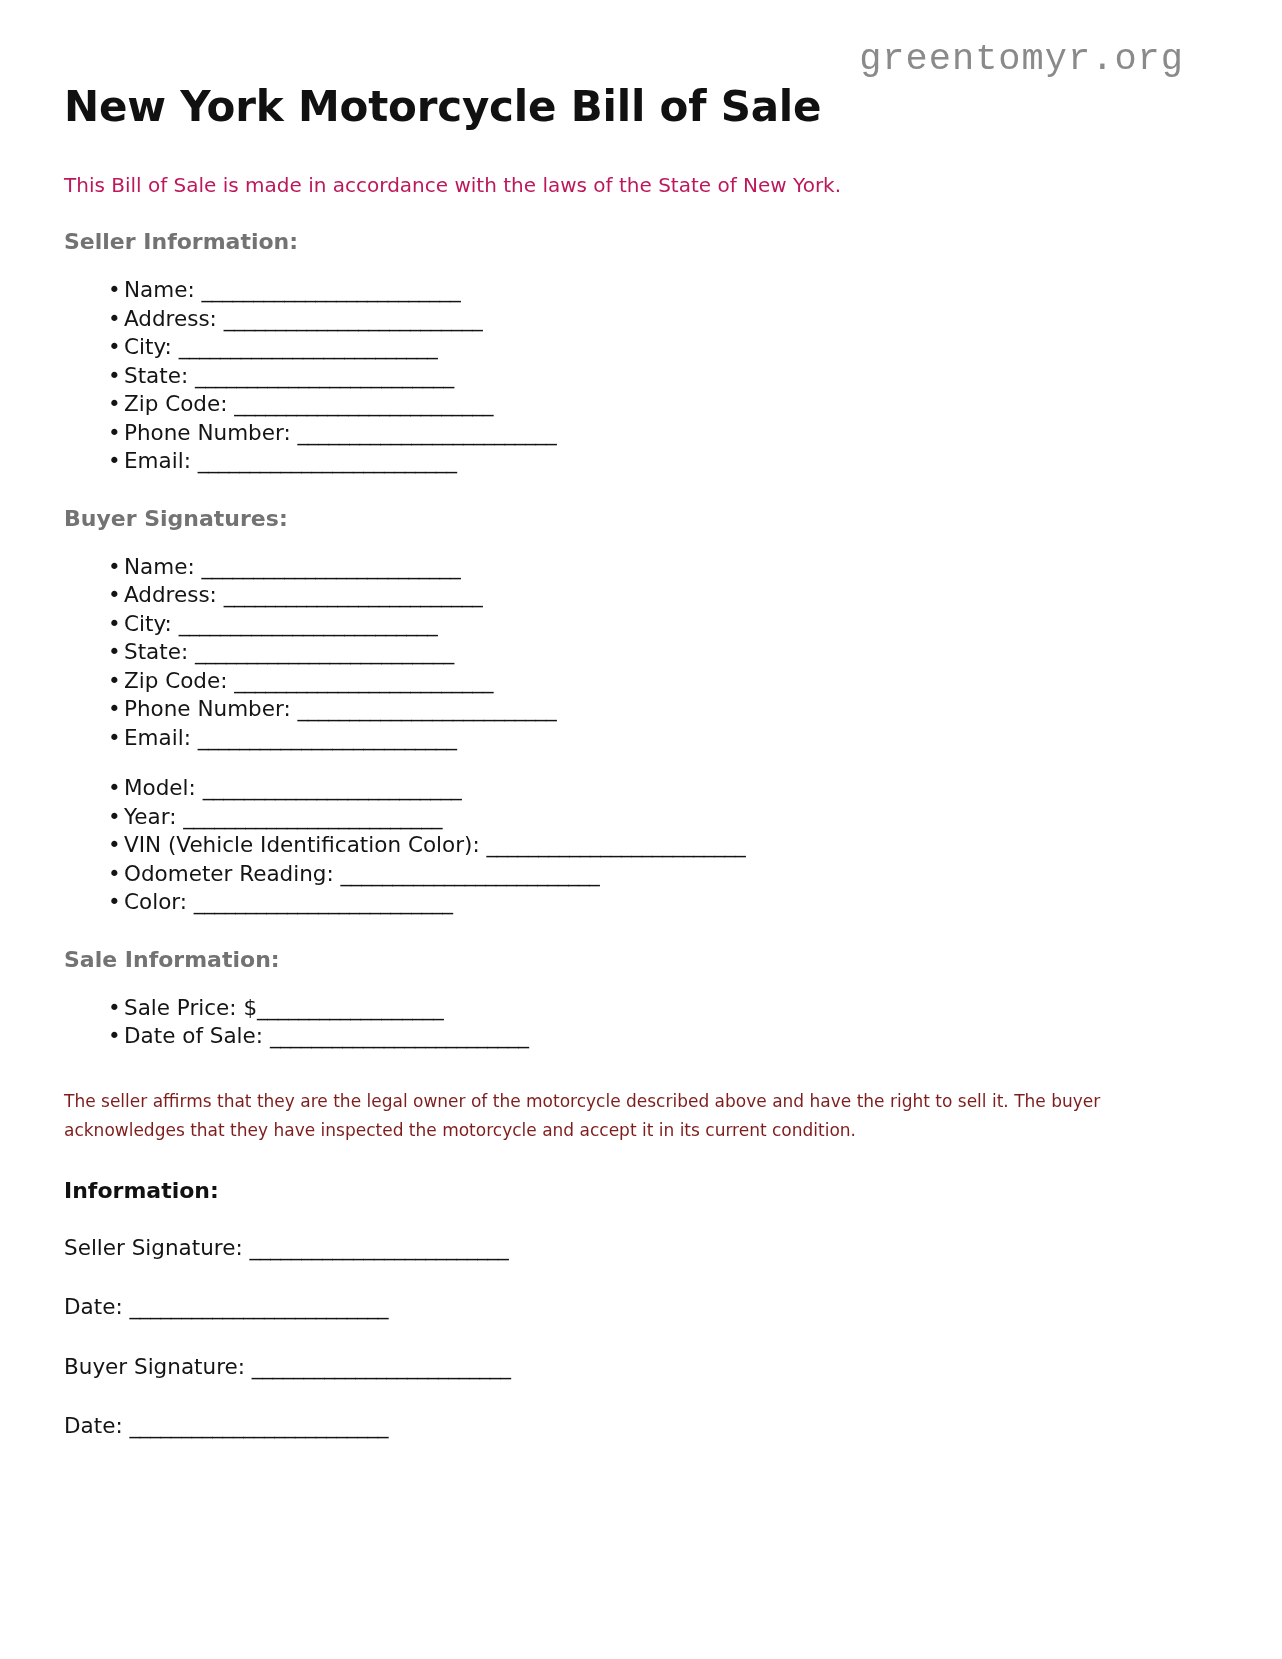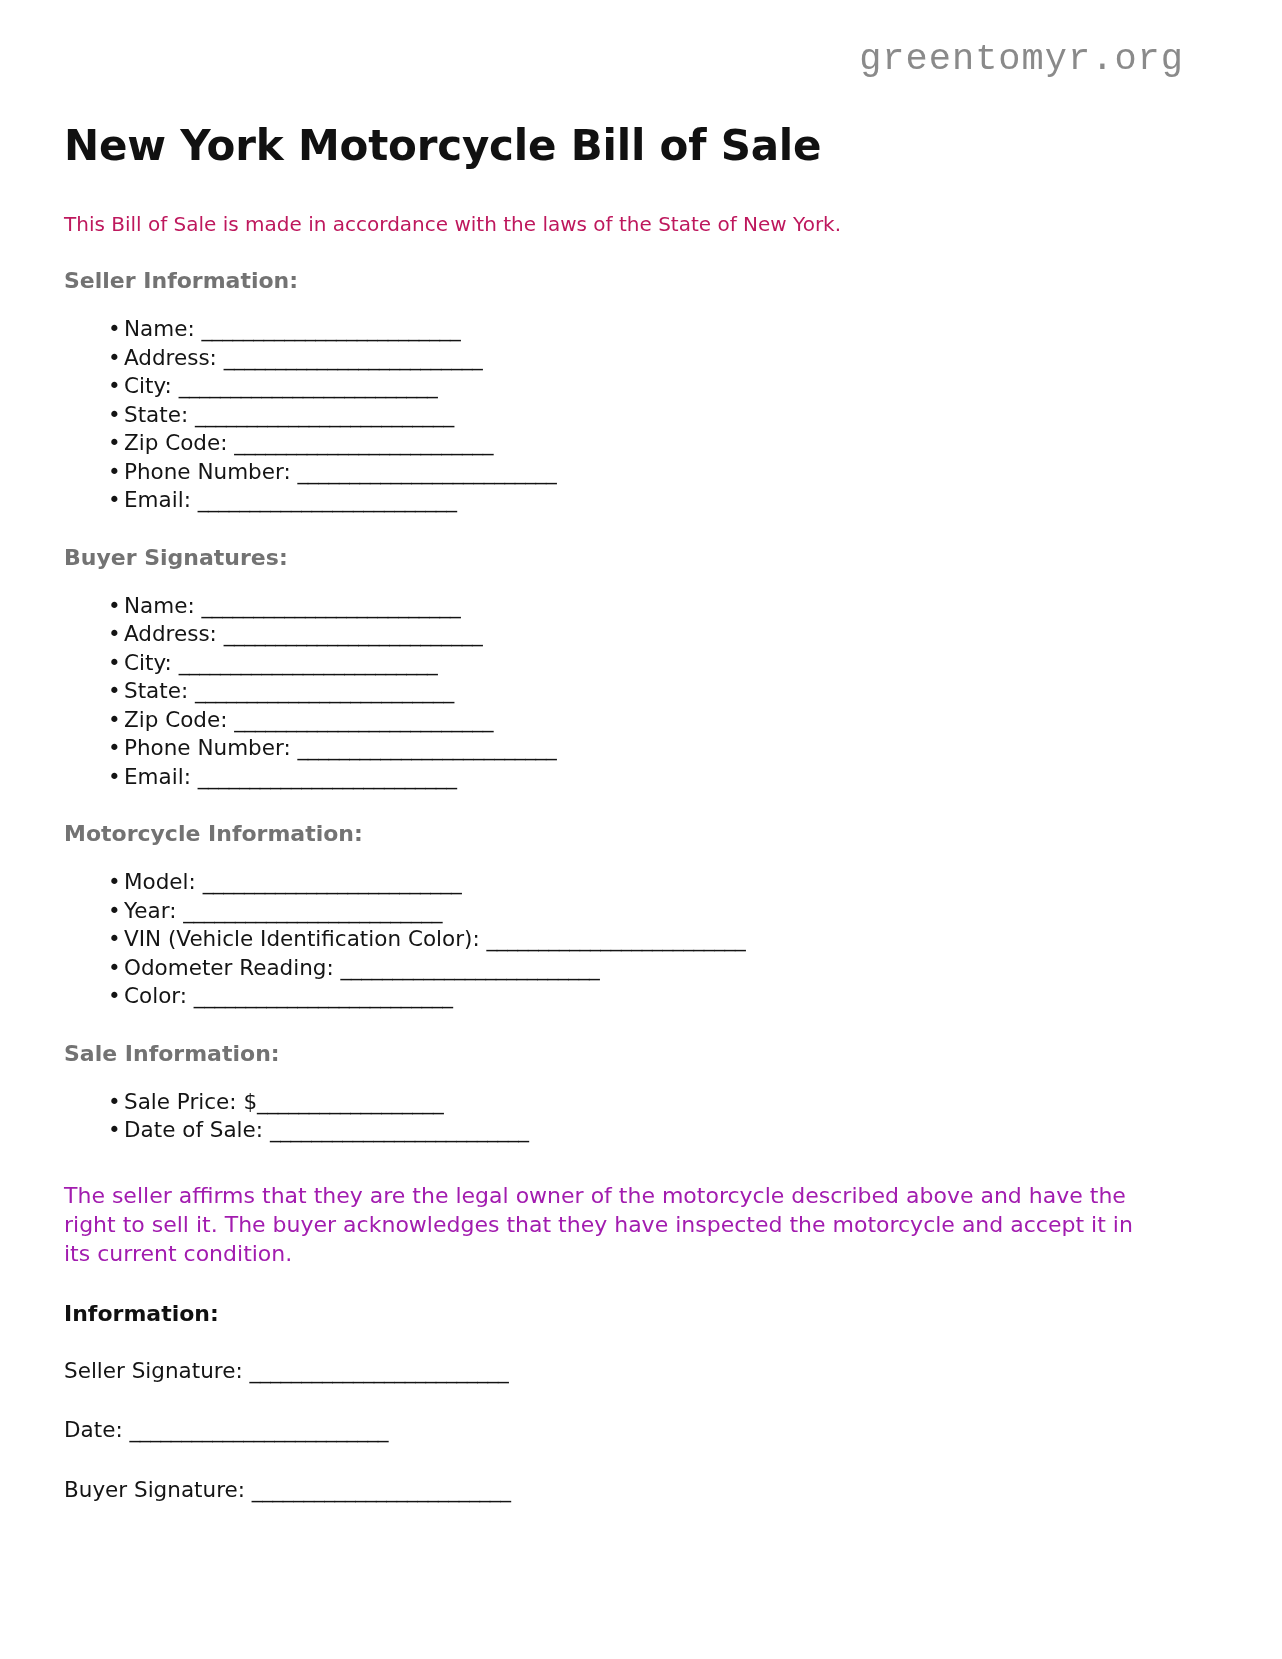--- a/index.html
+++ b/index.html
@@ -29,21 +29,20 @@
     letter-spacing: 1px;
     color: #8a8a8a;
     white-space: nowrap;
     user-select: none;
   }
   #content {
     position: absolute;
     left: 64px;
     top: 0;
     width: 1108px;
-    margin-top: 39px;
   }
   h1#doc-title {
     font-family: "DejaVu Sans", sans-serif;
     font-size: 42px;
     font-weight: bold;
     line-height: 1.0;
     margin: 0;
     padding: 86px 0 0 0;
     letter-spacing: -0.2px;
     color: #111111;
@@ -81,26 +80,26 @@
     left: 44px;
     top: 0;
     font-size: 21.5px;
     line-height: 28.5px;
     color: #141414;
   }
   .blank {
     letter-spacing: -0.4px;
   }
   p.affirmation {
-    font-size: 22px;
+    font-size: 17px;
     line-height: 29px;
     margin: 0;
     padding: 36px 0 0 0;
     max-width: 1085px;
-    color: #a21caf;
+    color: #7f1d1d;
   }
   h2.sig-heading {
     font-size: 22px;
     font-weight: bold;
     margin: 0;
     padding: 33px 0 0 0;
     color: #111111;
   }
   p.sig-line {
     font-size: 21.5px;
@@ -139,21 +138,20 @@
     <ul class="field-list">
       <li><span>Name: </span><span class="blank">_________________________</span></li>
       <li><span>Address: </span><span class="blank">_________________________</span></li>
       <li><span>City: </span><span class="blank">_________________________</span></li>
       <li><span>State: </span><span class="blank">_________________________</span></li>
       <li><span>Zip Code: </span><span class="blank">_________________________</span></li>
       <li><span>Phone Number: </span><span class="blank">_________________________</span></li>
       <li><span>Email: </span><span class="blank">_________________________</span></li>
     </ul>
 
-    <h2 class="section-heading">Motorcycle Information:</h2>
     <ul class="field-list">
       <li><span>Model: </span><span class="blank">_________________________</span></li>
       <li><span>Year: </span><span class="blank">_________________________</span></li>
       <li><span>VIN (Vehicle Identification Color): </span><span class="blank">_________________________</span></li>
       <li><span>Odometer Reading: </span><span class="blank">_________________________</span></li>
       <li><span>Color: </span><span class="blank">_________________________</span></li>
     </ul>
 
     <h2 class="section-heading">Sale Information:</h2>
     <ul class="field-list">

